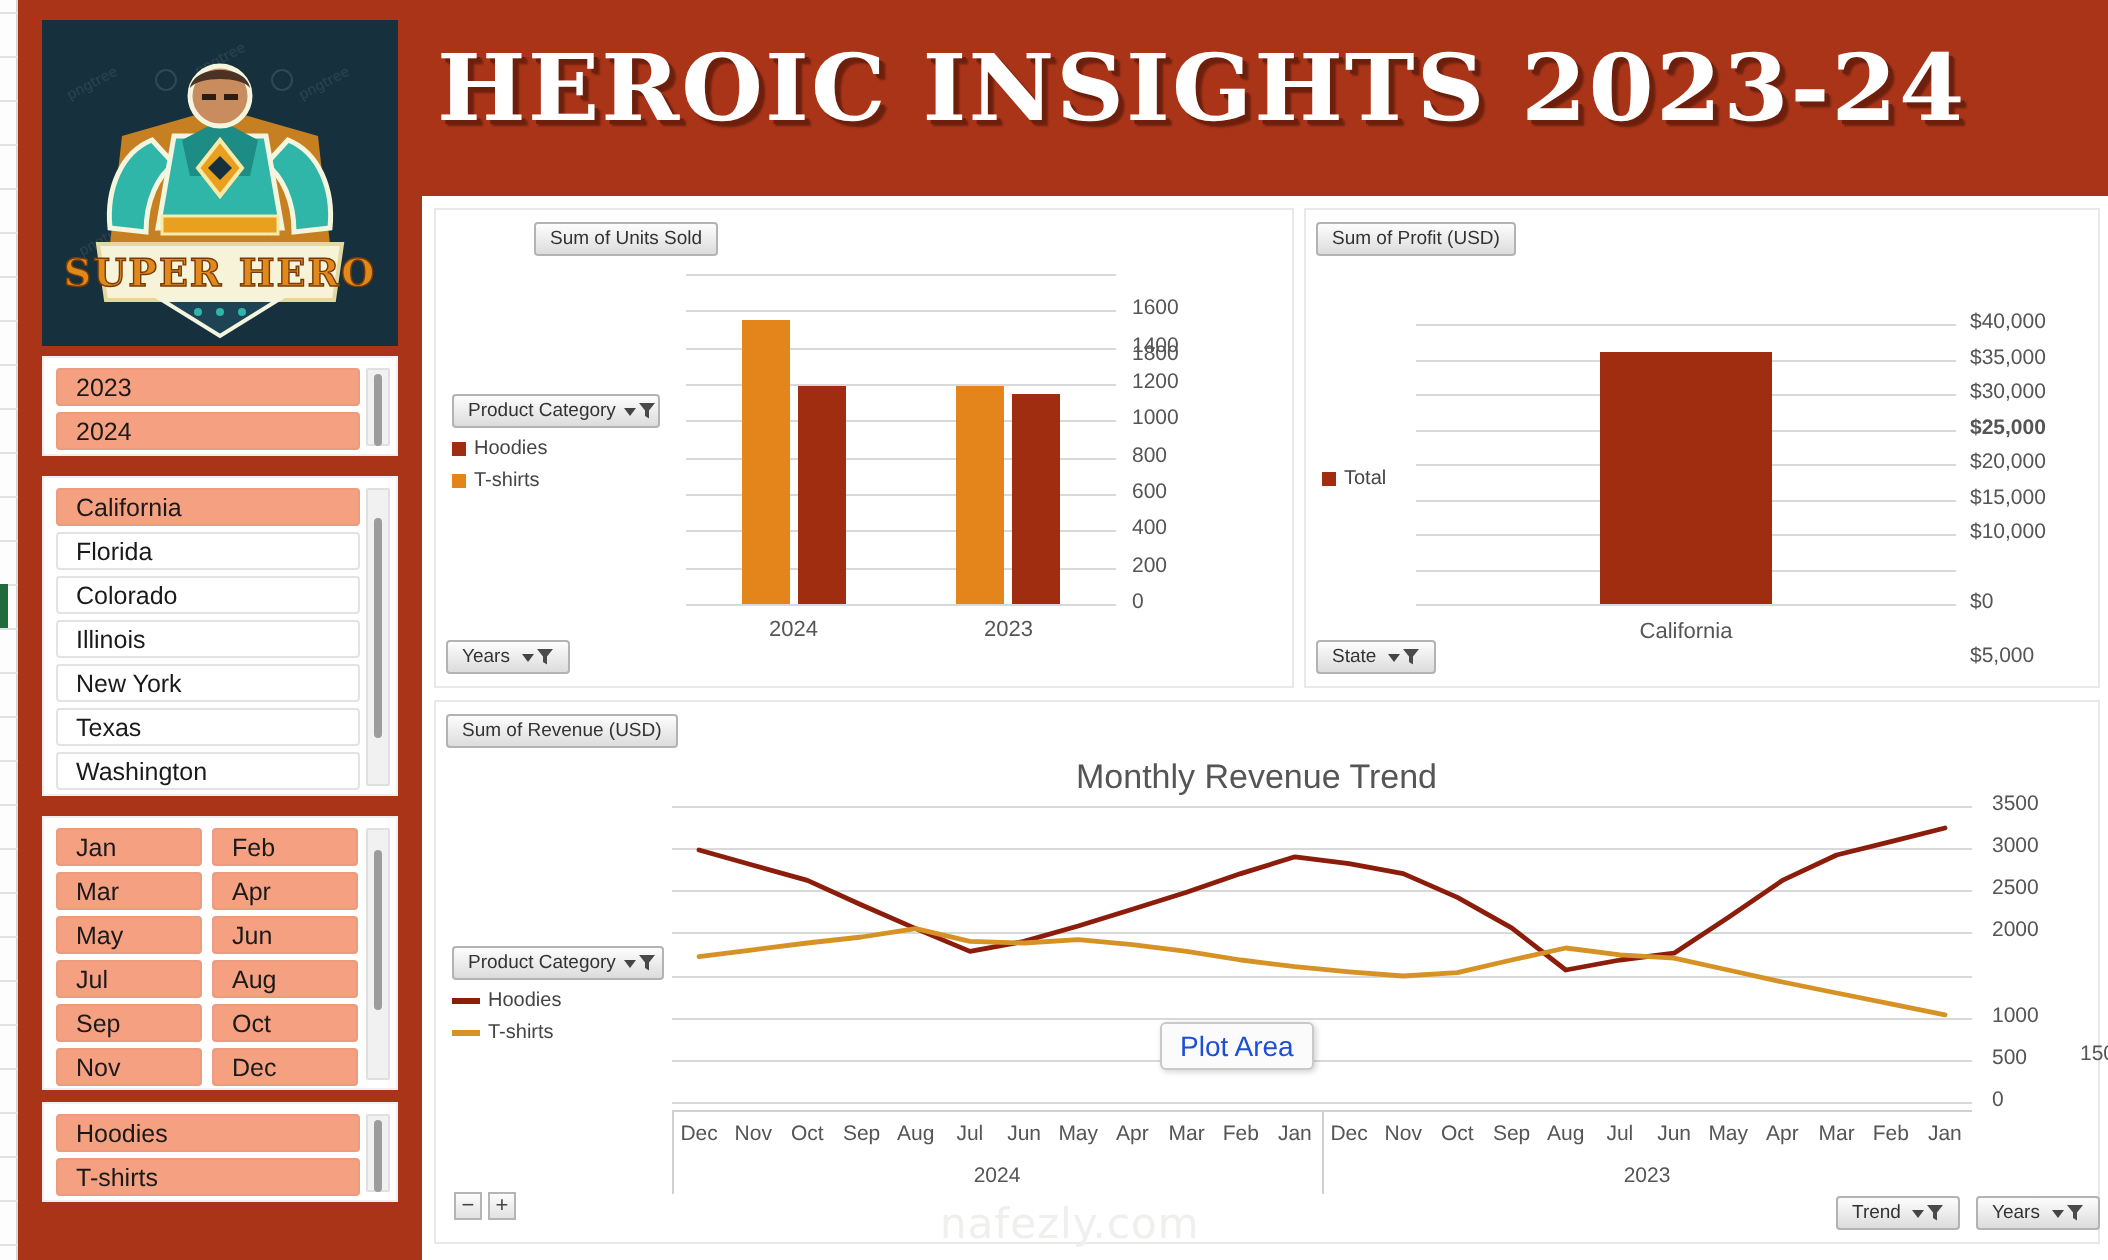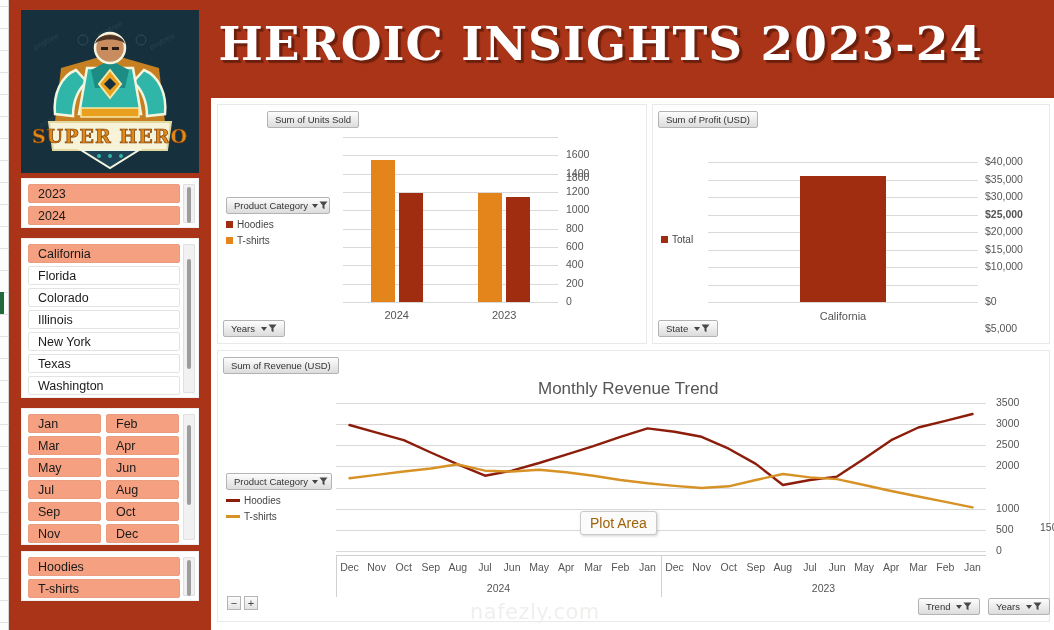--- a/index.html
+++ b/index.html
@@ -57,21 +57,21 @@
   .lg-sq { width:7px; height:7px; display:inline-block; }
   .lg-ln { width:14px; height:2.5px; display:inline-block; }
 
   .plotgrid { position:absolute; }
   .gline { position:absolute; left:0; right:0; height:1px; background:#d9d9d9; }
   .ylab { position:absolute; font-size:10.5px; color:#555; white-space:nowrap; text-align:left; }
   .xlab { position:absolute; font-size:11px; color:#555; text-align:center; white-space:nowrap; }
   .bar { position:absolute; bottom:0; }
 
   .tooltip { position:absolute; background:#fbfbfb; border:1px solid #c9c9c9;
-             border-radius:3px; font-size:14px; color:#a16207; padding:3px 9px;
+             border-radius:3px; font-size:14px; color:#1d4ed8; padding:3px 9px;
              box-shadow:1px 1px 3px rgba(0,0,0,.18); }
 
   .wm { position:absolute; color:#f0efee; pointer-events:none; }
   .wm-ar { font-size:42px; font-weight:700; font-family:"DejaVu Sans", sans-serif; }
   .wm-en { font-size:21px; font-family:"DejaVu Sans", sans-serif; letter-spacing:.5px; }
 
   .pmbtn { position:absolute; width:14px; height:14px; border:1px solid #b5b5b5;
            background:linear-gradient(#fcfcfc,#e2e2e2); font-size:11px; line-height:12px;
            text-align:center; color:#444; }
 </style>

